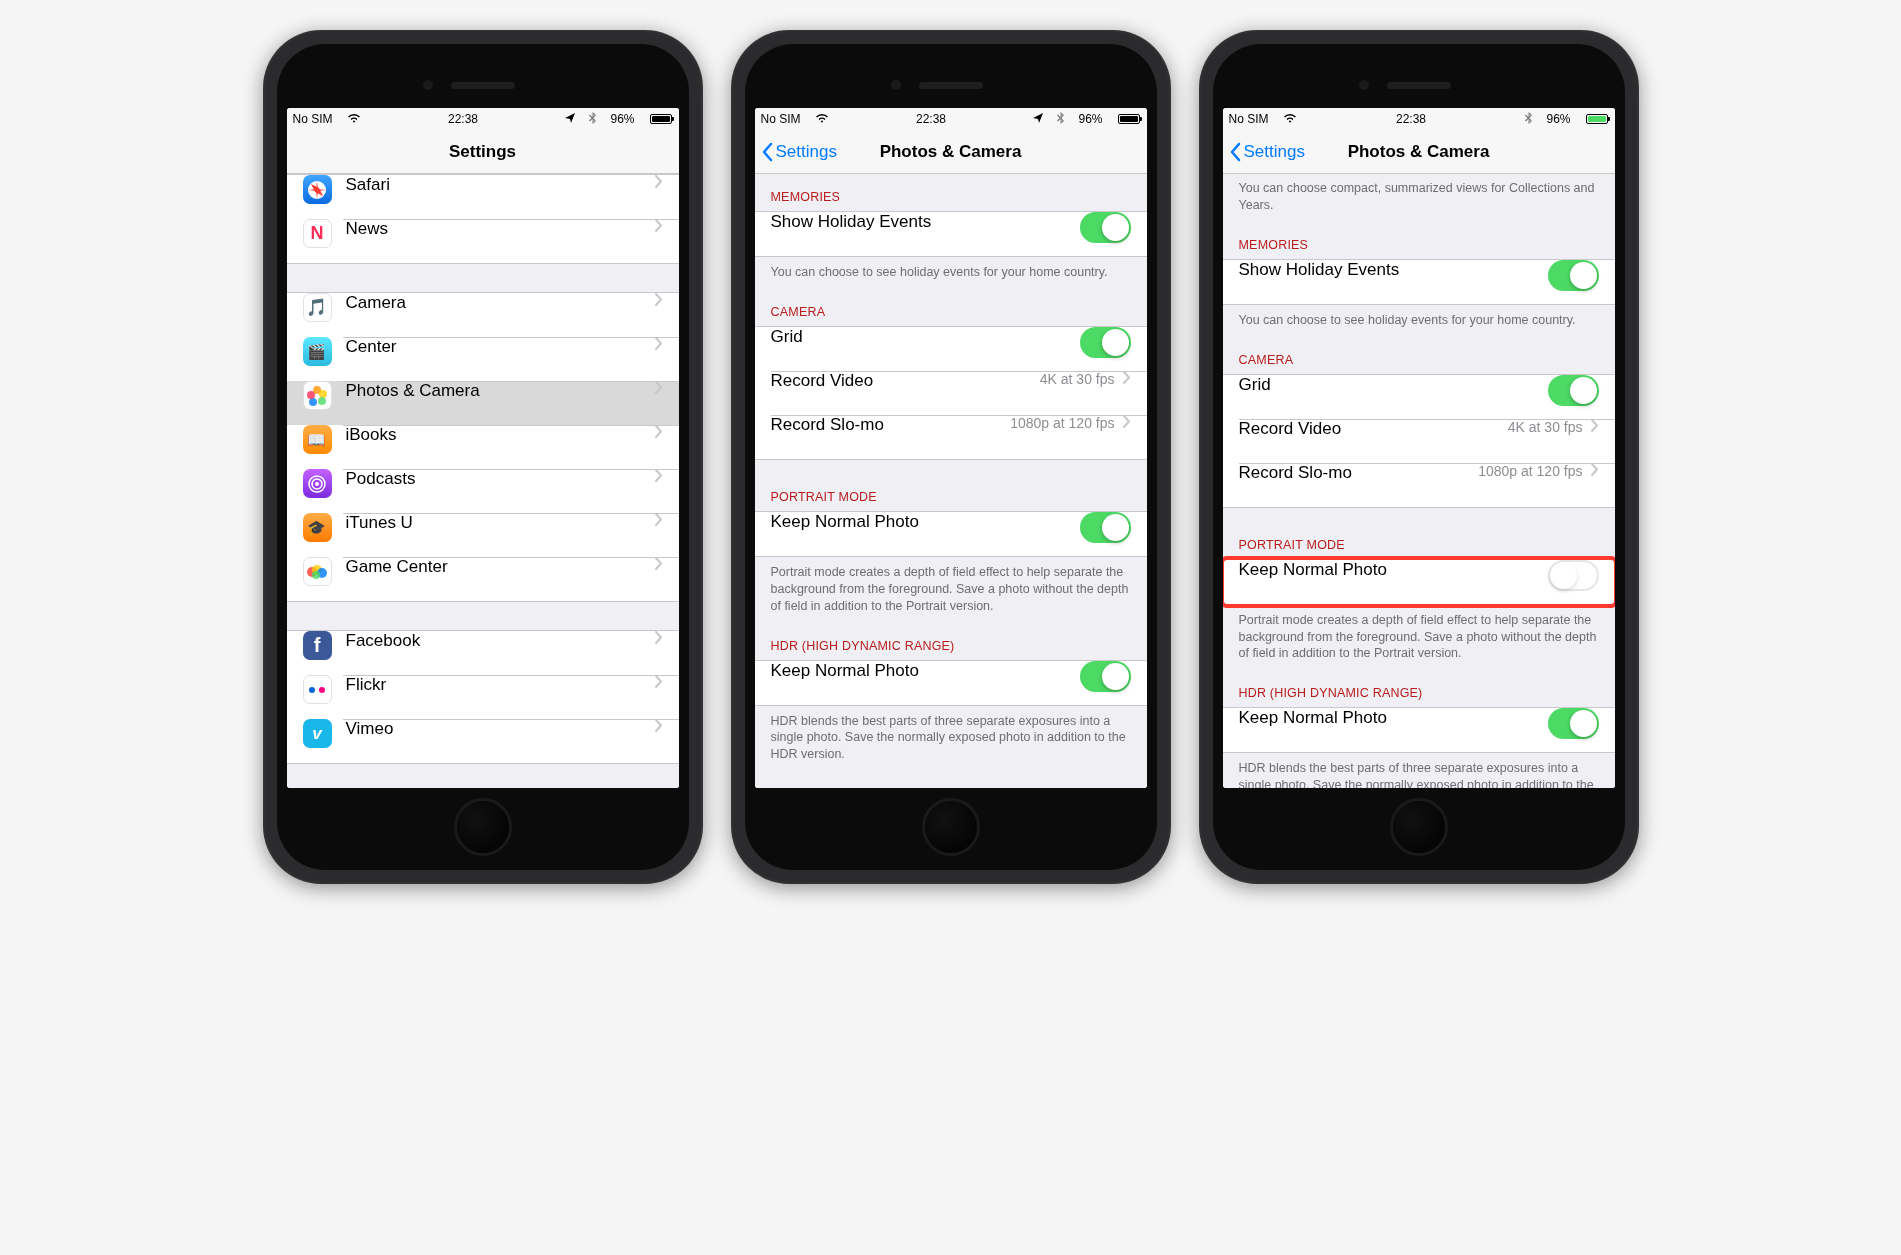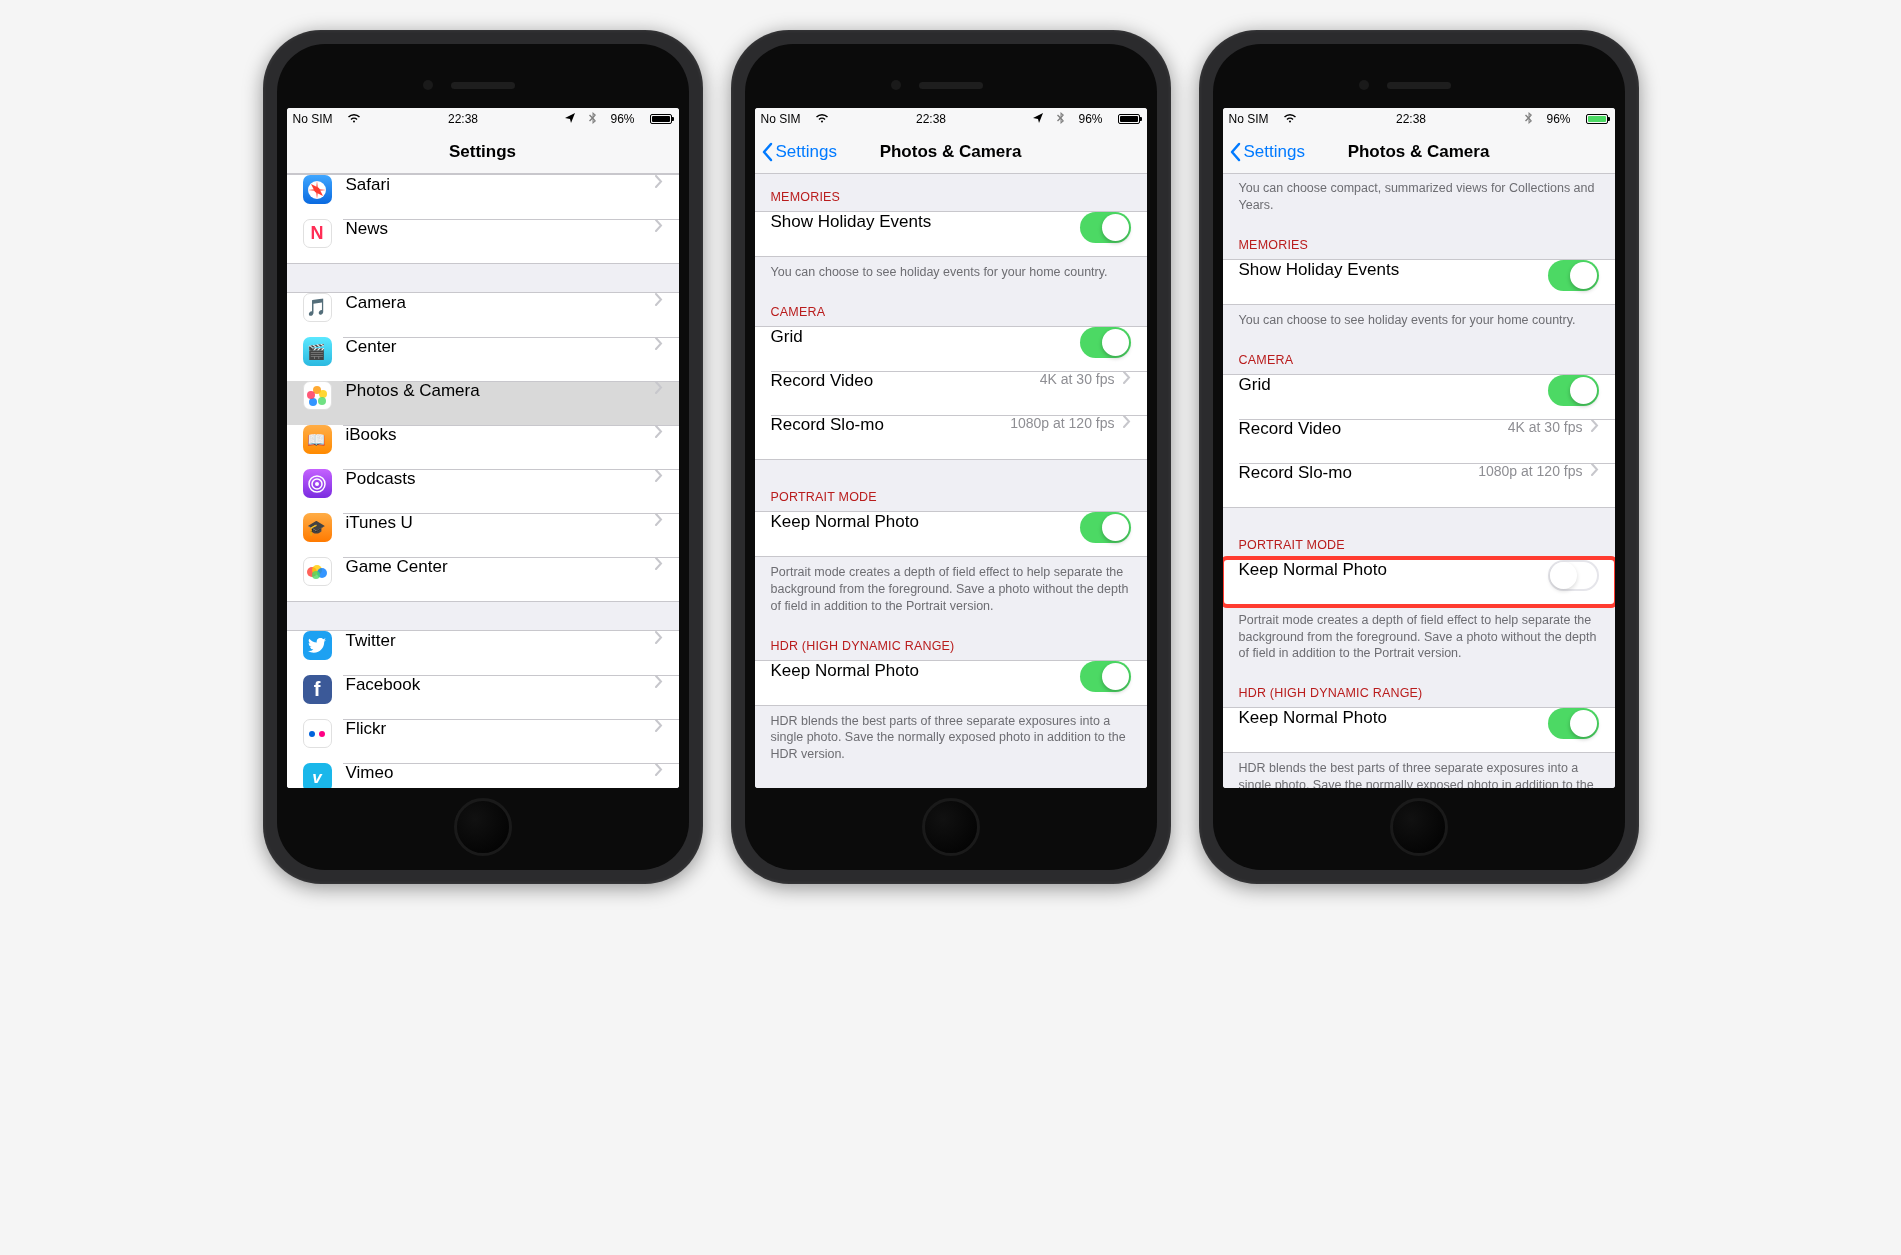--- a/index.html
+++ b/index.html
@@ -401,33 +401,20 @@
               <span class="chevron">
                 <svg viewBox="0 0 8 13">
                   <path d="M1 1l5 5.5L1 12" stroke="#c7c7cc" stroke-width="2" fill="none" stroke-linecap="round"></path>
                 </svg>
               </span>
             </div>
           </div>
           <div class="spacer"></div>
           <div class="cell-group">
             <div class="cell with-icon">
-              <div class="app-icon ic-twitter">
-                <svg width="18" height="15" viewBox="0 0 18 15">
-                  <path d="M18 1.8a7.4 7.4 0 01-2.1.6A3.7 3.7 0 0017.5.3a7.4 7.4 0 01-2.3.9A3.7 3.7 0 008.8 4.5 10.5 10.5 0 011.3.7a3.7 3.7 0 001.1 4.9 3.7 3.7 0 01-1.7-.5v.1a3.7 3.7 0 003 3.6 3.7 3.7 0 01-1.7.1 3.7 3.7 0 003.4 2.6A7.4 7.4 0 010 13a10.5 10.5 0 005.7 1.7c6.8 0 10.5-5.6 10.5-10.5v-.5A7.5 7.5 0 0018 1.8z" fill="#fff"></path>
-                </svg>
-              </div>
-              <span class="label">Twitter</span>
-              <span class="chevron">
-                <svg viewBox="0 0 8 13">
-                  <path d="M1 1l5 5.5L1 12" stroke="#c7c7cc" stroke-width="2" fill="none" stroke-linecap="round"></path>
-                </svg>
-              </span>
-            </div>
-            <div class="cell with-icon">
               <div class="app-icon ic-facebook">
                 <span style="font-family:Arial;font-weight:900;color:#fff;font-size:20px">f</span>
               </div>
               <span class="label">Facebook</span>
               <span class="chevron">
                 <svg viewBox="0 0 8 13">
                   <path d="M1 1l5 5.5L1 12" stroke="#c7c7cc" stroke-width="2" fill="none" stroke-linecap="round"></path>
                 </svg>
               </span>
             </div>

